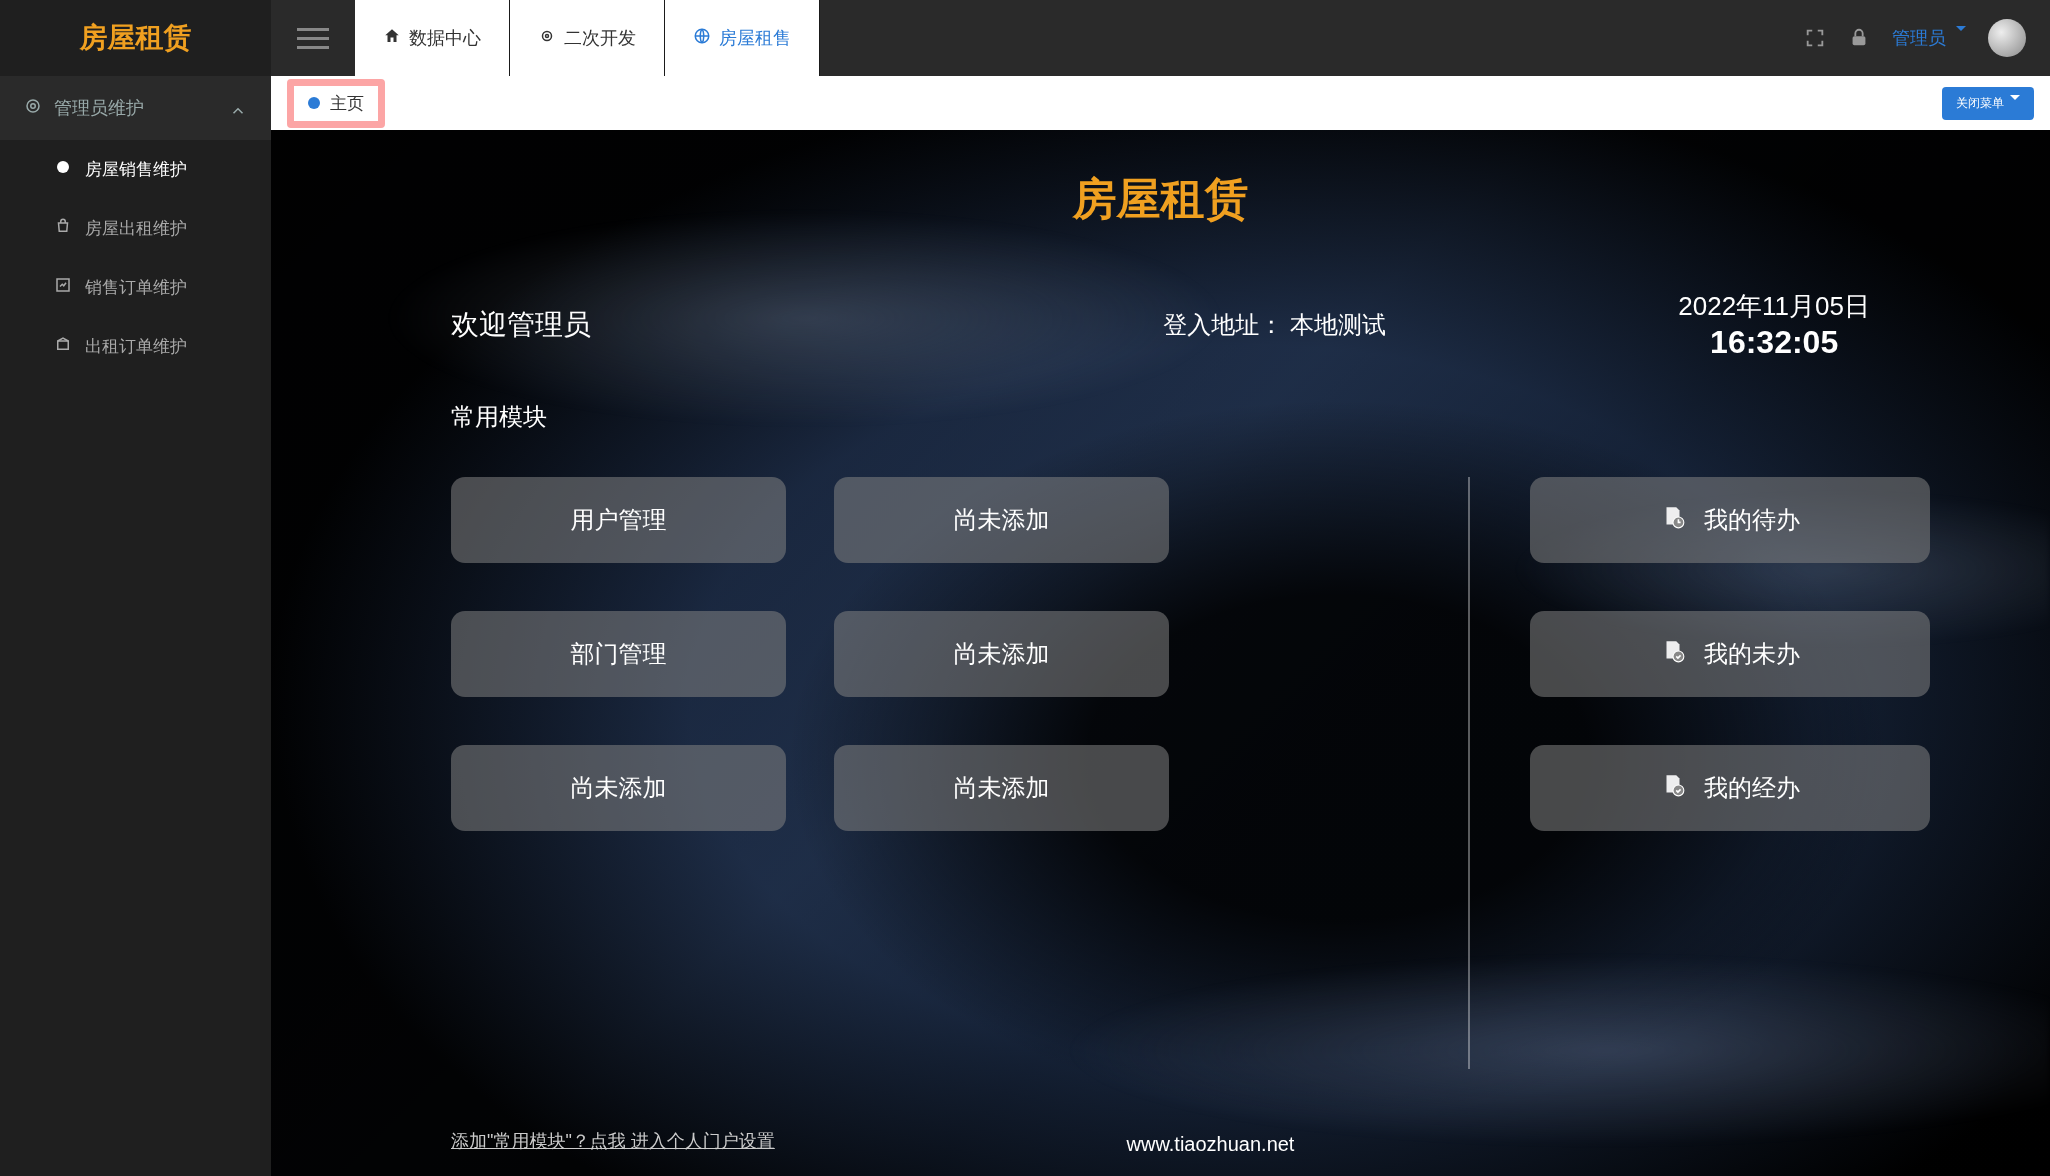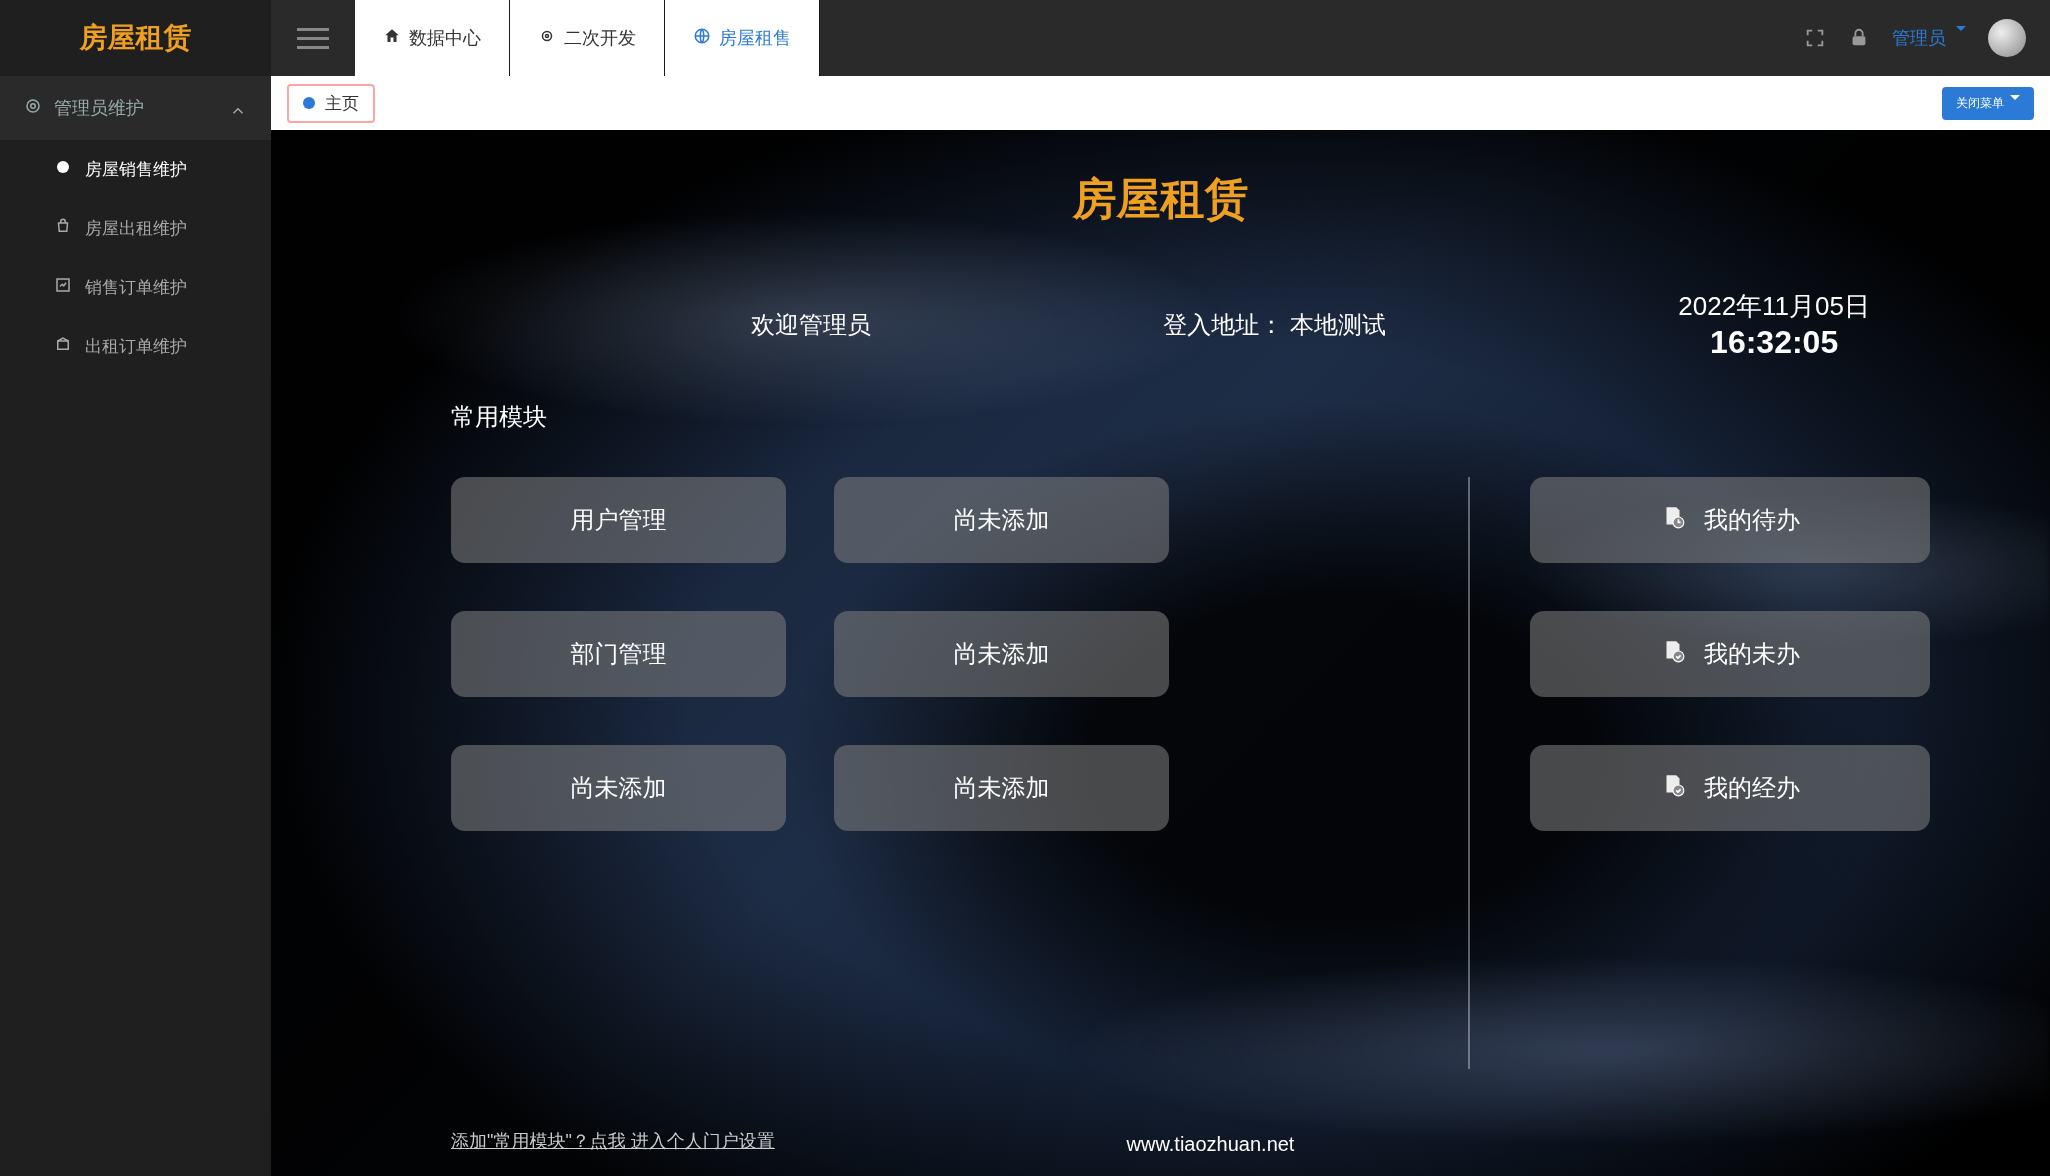--- a/index.html
+++ b/index.html
@@ -24,40 +24,40 @@
 .avatar { width:38px; height:38px; border-radius:50%; background:radial-gradient(circle at 35% 35%,#eee,#888); }
 .body { flex:1; display:flex; min-height:0; }
 .sidebar { width:271px; background:#1f1f1f; display:flex; flex-direction:column; }
 .sb-group { display:flex; align-items:center; gap:12px; padding:20px 24px; color:#9aa; background:#2a2a2a; cursor:pointer; font-size:18px; }
 .sb-group .chev { margin-left:auto; transform:rotate(180deg); }
 .sb-item { display:flex; align-items:center; gap:13px; padding:18px 24px 18px 54px; color:#aaa; font-size:17px; cursor:pointer; }
 .sb-item.active { color:#fff; }
 .sb-item svg,.sb-group svg { width:18px; height:18px; flex-shrink:0; }
 .main { flex:1; display:flex; flex-direction:column; background:#333; min-width:0; }
 .crumb-bar { height:54px; background:#fff; display:flex; align-items:center; padding:0 16px; }
-.crumb-tab { display:flex; align-items:center; gap:10px; border:2px solid #fca5a5; border-radius:4px; padding:6px 14px; color:#333; font-size:17px; cursor:pointer; }
+.crumb-tab { display:flex; align-items:center; gap:10px; border:7px solid #fca5a5; border-radius:4px; padding:6px 14px; color:#333; font-size:17px; cursor:pointer; }
 .crumb-dot { width:12px; height:12px; border-radius:50%; background:#2b7bd6; }
 .close-menu { margin-left:auto; background:#2b7bd6; color:#fff; padding:8px 14px; border-radius:4px; font-size:12px; display:flex; align-items:flex-start; gap:6px; cursor:pointer; }
 .dashboard { flex:1; position:relative; overflow:hidden;
   background:
     radial-gradient(ellipse 1000px 650px at 60% 60%, rgba(0,0,0,0.85) 25%, rgba(40,60,90,0.0) 55%),
     radial-gradient(ellipse 1400px 900px at 55% 55%, rgba(25,40,65,0.7) 40%, rgba(0,0,0,0.95) 70%),
     linear-gradient(135deg,#0a0f18 0%,#1a2438 30%,#2a3a55 45%,#0d1420 60%,#000 100%);
 }
 .dashboard::before { content:""; position:absolute; inset:0;
   background:
     radial-gradient(ellipse 700px 180px at 30% 18%, rgba(160,180,210,0.25), transparent 60%),
     radial-gradient(ellipse 900px 160px at 75% 88%, rgba(140,160,200,0.28), transparent 60%),
     radial-gradient(ellipse 500px 120px at 88% 42%, rgba(170,190,220,0.18), transparent 65%);
   filter:blur(3px);
 }
 .dash-inner { position:relative; z-index:1; height:100%; padding:40px 60px 20px; display:flex; flex-direction:column; }
 .dash-title { text-align:center; font-size:44px; font-weight:bold; color:#f0a020; margin-bottom:60px; }
 .info-row { display:flex; align-items:center; padding:0 120px 40px; }
-.welcome { font-size:24px; color:#fff; flex:0 0 420px;text-align:right; }
+.welcome { font-size:28px; color:#fff; flex:0 0 420px; }
 .login-addr { font-size:24px; color:#fff; flex:1; text-align:center; }
 .datetime { text-align:right; }
 .date { font-size:26px; color:#fff; }
 .time { font-size:32px; font-weight:bold; text-align:center; }
 .section-label { font-size:24px; color:#fff; padding-left:120px; margin-bottom:44px; }
 .cols { display:flex; gap:0; padding:0 60px; flex:1; }
 .left-cols { display:flex; gap:48px; flex:1; padding-left:60px; }
 .col { display:flex; flex-direction:column; gap:48px;align-items:center; }
 .mid-sep { width:2px; background:rgba(255,255,255,0.35); margin:0 60px; align-self:stretch; min-height:380px; }
 .right-col { display:flex; flex-direction:column; gap:48px; }

